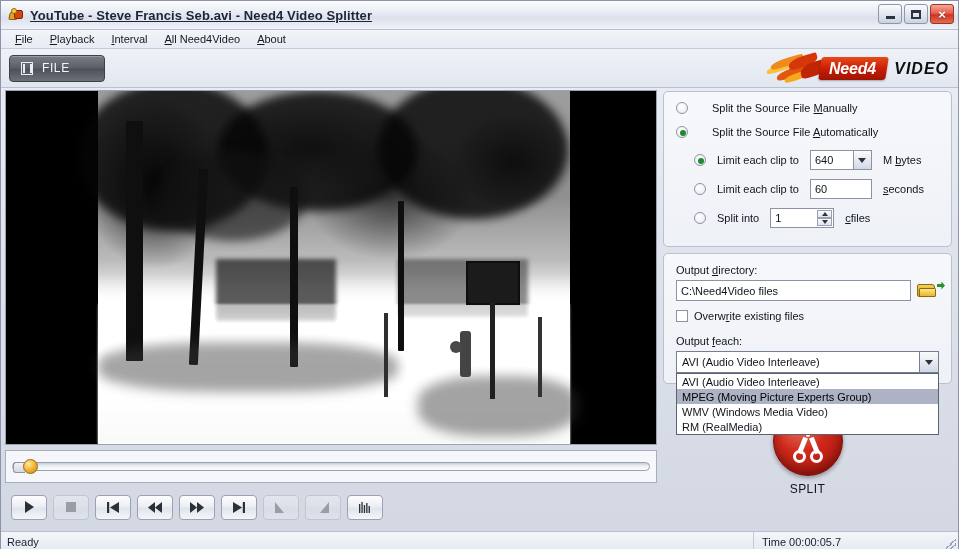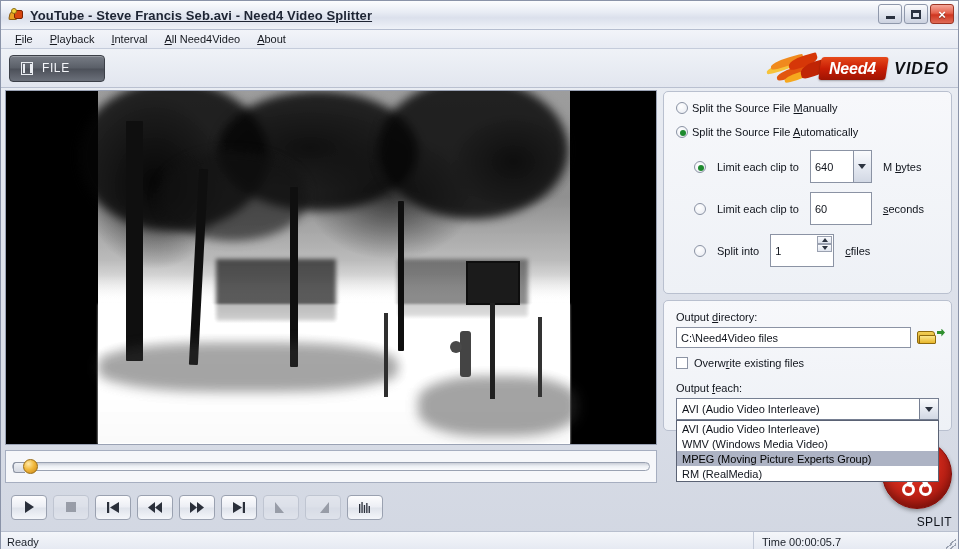--- a/index.html
+++ b/index.html
@@ -216,40 +216,40 @@
   
   .right-pane {
     flex: 1 1 auto; padding: 3px 6px 0 2px; position: relative;
     display: flex; flex-direction: column; gap: 6px;
   }
   .group {
     border: 1px solid #b9c0cf; border-radius: 5px;
     background: linear-gradient(180deg,#f7f8fb 0%,#eef1f6 100%);
     padding: 10px 12px;
   }
-  .radio-row { display: flex; align-items: center; gap: 4px; margin-bottom: 12px; }
+  .radio-row { display: flex; align-items: center; gap: 24px; margin-bottom: 12px; }
   .radio-row:last-child { margin-bottom: 0; }
   .radio {
     width: 12px; height: 12px; border-radius: 50%; flex: 0 0 12px;
     border: 1px solid #8b93a4;
     background: radial-gradient(circle at 40% 35%, #ffffff 0%, #eef0f5 70%, #dfe3ec 100%);
     position: relative;
   }
   .radio.on:after {
     content:''; position:absolute; left:3px; top:3px; width:6px; height:6px;
     border-radius:50%; background:#1d8a2e;
   }
   .rlabel { font-size: 11px; color: #10141c; white-space: nowrap; }
   .rlabel u { text-decoration: underline; }
   .sub-rows { margin-top: 4px; padding-left: 18px; }
   .sub-row { display: flex; align-items: center; gap: 11px; margin-bottom: 9px; }
-  .sub-row:last-child { margin-bottom: 16px; align-items: center; }
+  .sub-row:last-child { margin-bottom: 8px; align-items: center; }
 
   .tinput {
-    height: 33px; border: 1px solid #8b93a4; background: #fff;
+    height: 20px; border: 1px solid #8b93a4; background: #fff;
     font-size: 11px; color: #10141c; padding: 0 4px;
     display: flex; align-items: center;
   }
   .combo-small { width: 62px; position: relative; padding-right: 20px; }
   .combo-arrow {
     position: absolute; right: 0; top: 0; width: 18px; height: 100%;
     border-left: 1px solid #8b93a4;
     background: linear-gradient(180deg,#fafbfd 0%,#e6eaf2 50%,#d2d8e4 100%);
     display: flex; align-items: center; justify-content: center;
   }
@@ -307,21 +307,21 @@
     border: 1px solid #5a6274; background: #fff; z-index: 30;
   }
   .dd-item {
     height: 15px; display: flex; align-items: center; padding: 0 5px;
     font-size: 11px; color: #10141c; white-space: nowrap;
   }
   .dd-item.sel { background: #adb3c4; color: #000; }
 
   .split-wrap {
     flex: 1 1 auto; display: flex; flex-direction: column;
-    align-items: flex-end; justify-content: flex-start; padding-top: 2px;
+    align-items: center; justify-content: flex-start; padding-top: 16px;
   }
   .split-circle {
     width: 70px; height: 70px; border-radius: 50%;
     background: radial-gradient(circle at 38% 28%, #e9705c 0%, #cf2a1c 40%, #9c0f08 100%);
     border: 1px solid #7e0a05;
     box-shadow: 0 2px 4px rgba(0,0,0,.35), inset 0 -5px 10px rgba(0,0,0,.3);
     display: flex; align-items: center; justify-content: center;
     position: relative;
   }
   .scissors { position: relative; width: 40px; height: 44px; }
@@ -584,22 +584,22 @@
 
         <div style="position:relative;">
           <div class="cbox">
             <span>AVI (Audio Video Interleave)</span>
             <span class="combo-arrow">
                 <span class="chev"></span>
               </span>
           </div>
           <div class="dropdown">
             <div class="dd-item">AVI (Audio Video Interleave)</div>
+            <div class="dd-item sel">MPEG (Moving Picture Experts Group)</div>
             <div class="dd-item">WMV (Windows Media Video)</div>
-            <div class="dd-item sel">MPEG (Moving Picture Experts Group)</div>
             <div class="dd-item">RM (RealMedia)</div>
           </div>
         </div>
       </div>
 
       <div class="split-wrap">
         <div class="split-circle">
           <span class="scissors">
             <span class="sc-dot d1"></span>
               <span class="sc-dot d2"></span>

